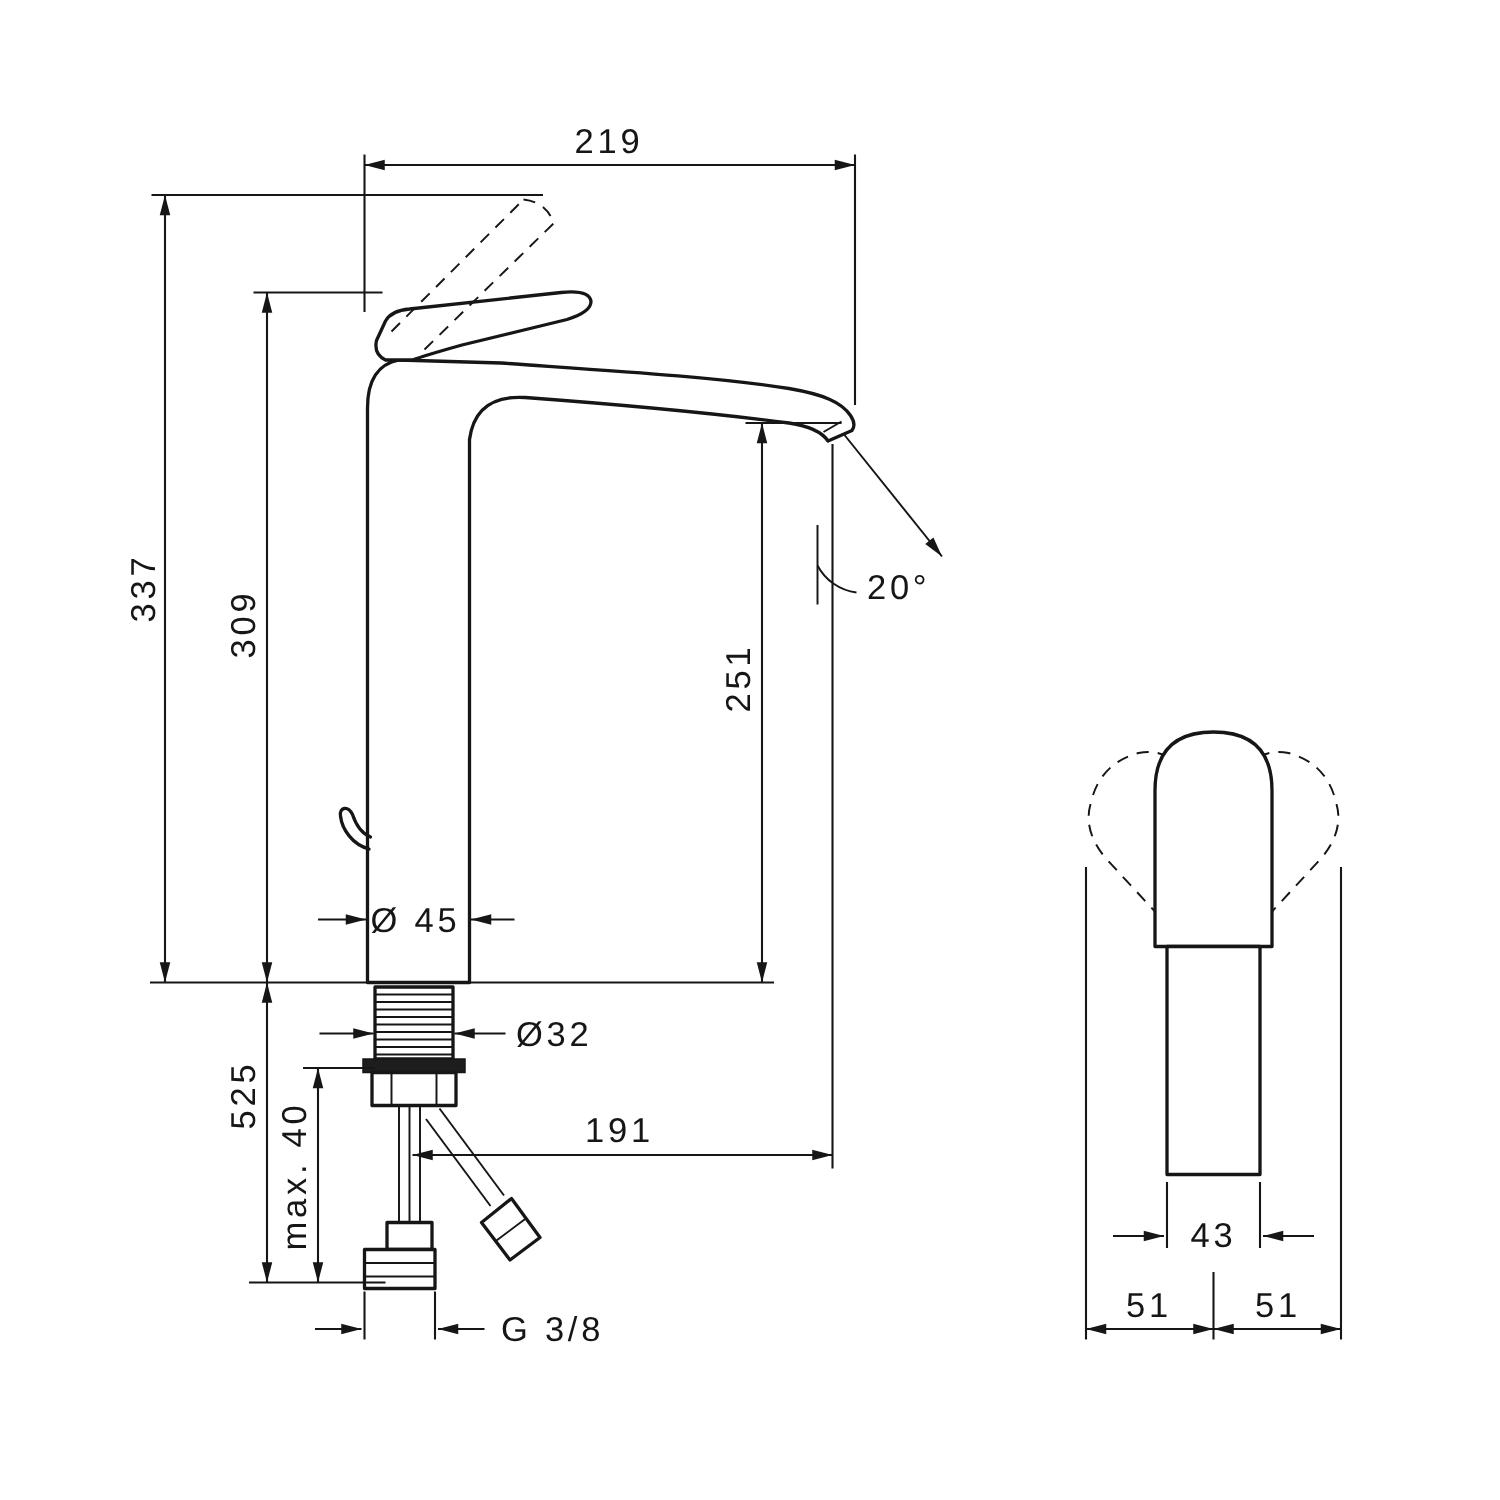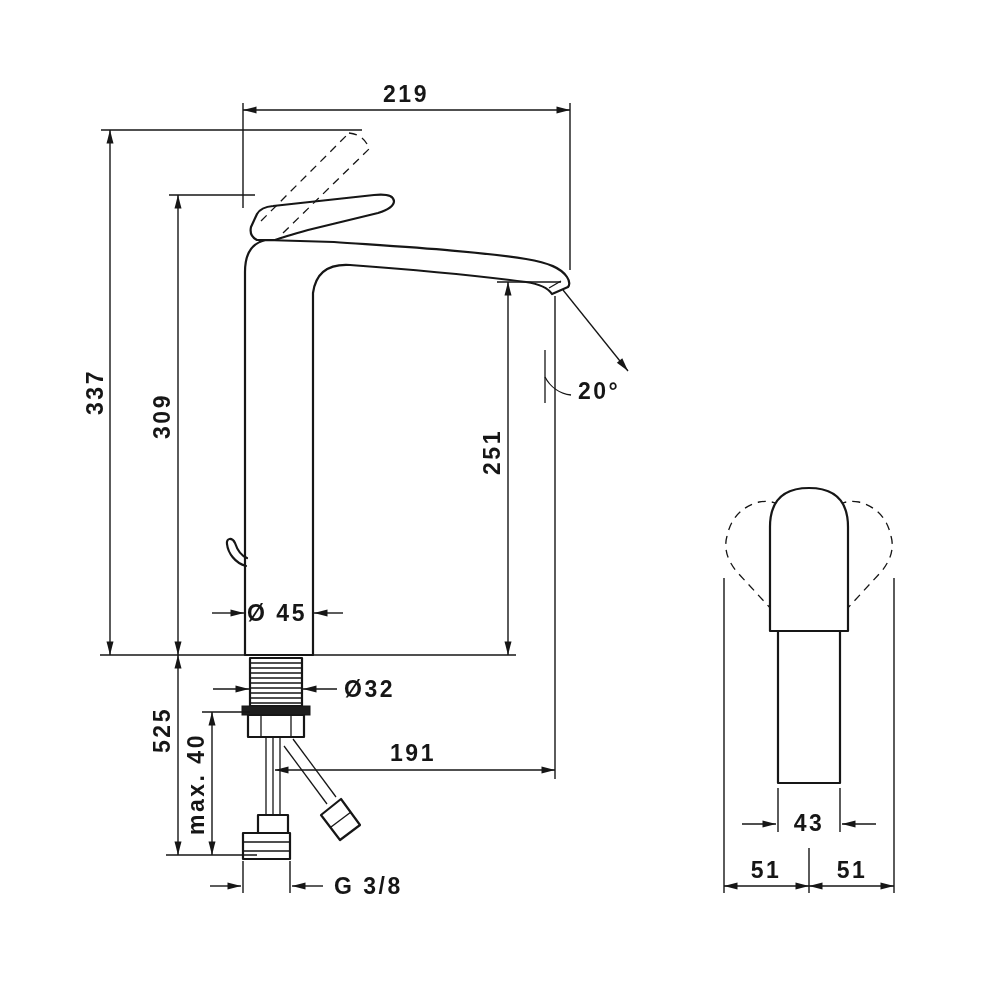--- a/index.html
+++ b/index.html
@@ -1,16 +1,16 @@
 <!DOCTYPE html>
 <html><head>
 <meta charset="utf-8">
 <style>
   html,body{margin:0;padding:0;background:#ffffff;}
-  .stage{position:relative;width:1000px;height:1000px;background:#ffffff;overflow:hidden;font-weight:bold;}
+  .stage{position:relative;width:1000px;height:1000px;background:#ffffff;overflow:hidden;}
   svg{display:block;}
   .t{font-family:"Liberation Sans",sans-serif;font-size:23px;letter-spacing:2.5px;fill:#161616;}
   .prod{stroke:#161616;stroke-width:2.2;fill:none;stroke-linejoin:round;stroke-linecap:round;}
   .prodF{stroke:#161616;stroke-width:2.2;fill:#ffffff;stroke-linejoin:round;}
   .dash{stroke-dasharray:8 6;}
   .dim{stroke:#161616;stroke-width:1.4;fill:none;}
   .thin{stroke:#161616;stroke-width:1.3;fill:none;}
   .fillDark{fill:#1d1d1d;stroke:#161616;stroke-width:1;}
 </style>
 </head>

